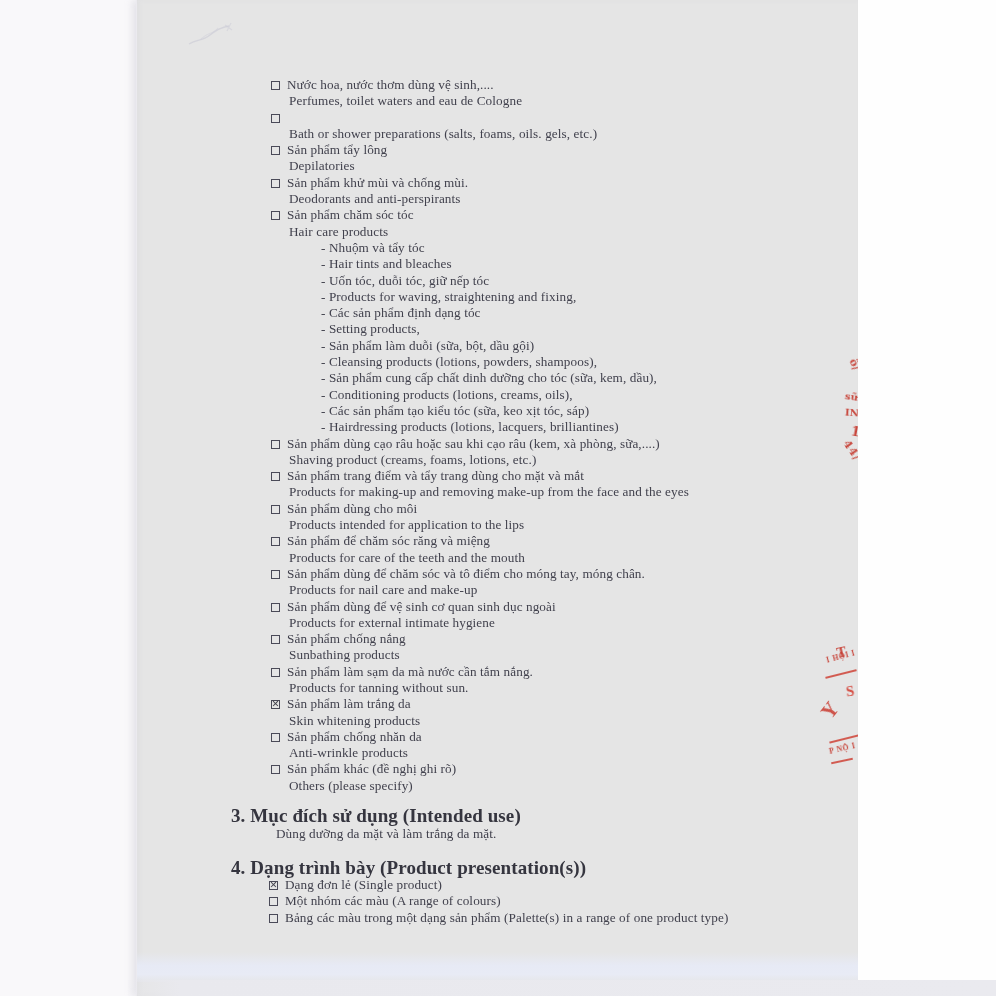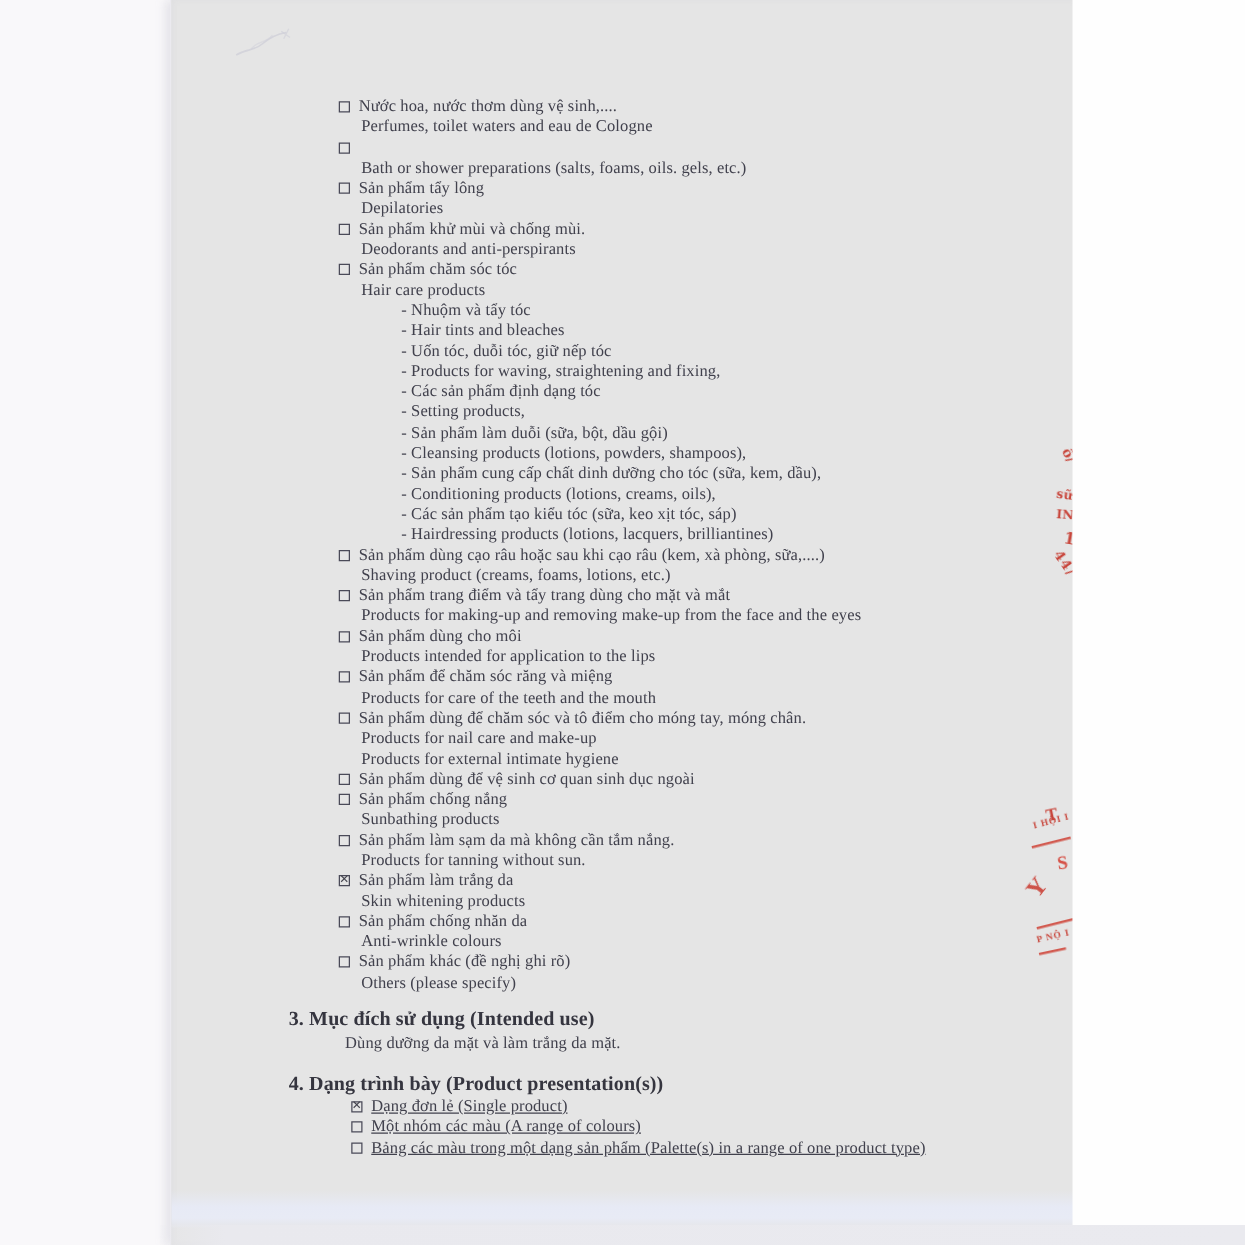--- a/index.html
+++ b/index.html
@@ -43,27 +43,27 @@
     display:inline-block;width:9px;height:9px;box-sizing:border-box;
     border:1.2px solid #4a4a58;margin-right:7px;position:relative;top:0px;
     vertical-align:-1px;background:transparent;
   }
   .cbx.checked::after{
     content:"✕";position:absolute;left:-1px;top:-2px;width:9px;height:9px;
     font-size:9.5px;line-height:10px;color:#45454f;text-align:center;
     font-family:"DejaVu Sans",sans-serif;
   }
   .sec-heading{
-    position:absolute;font-weight:bold;color:#35353f;font-size:16px;white-space:nowrap;
+    position:absolute;font-weight:bold;color:#35353f;font-size:19px;white-space:nowrap;
     line-height:16.3px;
   }
   .sec3-heading{left:94px;top:808px;}
   .sec3-body{position:absolute;left:139px;top:826px;line-height:16.3px;white-space:nowrap;}
   .sec4-heading{left:94px;top:860px;}
-  .sec4-options{position:absolute;left:144px;top:877px;text-decoration:underline;}
+  .sec4-options{position:absolute;left:132px;top:877px;}
 
   
   .stamp{position:absolute;color:#c63a2f;font-weight:bold;filter:blur(0.35px);opacity:0.92;}
   .edge-frag{font-size:9px;font-family:"DejaVu Serif",serif;}
   .ef0{left:712px;top:358px;transform:rotate(62deg);font-size:11px;}
   .ef1{left:708px;top:391px;transform:rotate(8deg);font-size:10px;}
   .ef2{left:708px;top:407px;transform:rotate(4deg);font-size:10px;}
   .ef3{left:714px;top:424px;transform:rotate(10deg);font-size:13px;}
   .ef4{left:704px;top:444px;transform:rotate(55deg);font-size:11px;letter-spacing:1px;}
   .lower-header{
@@ -128,30 +128,30 @@
         <div class="line vi-line"><span class="cbx"></span><span class="txt">Sản phẩm dùng cạo râu hoặc sau khi cạo râu (kem, xà phòng, sữa,....)</span></div>
         <div class="line en-line">Shaving product (creams, foams, lotions, etc.)</div>
         <div class="line vi-line"><span class="cbx"></span><span class="txt">Sản phẩm trang điểm và tẩy trang dùng cho mặt và mắt</span></div>
         <div class="line en-line">Products for making-up and removing make-up from the face and the eyes</div>
         <div class="line vi-line"><span class="cbx"></span><span class="txt">Sản phẩm dùng cho môi</span></div>
         <div class="line en-line">Products intended for application to the lips</div>
         <div class="line vi-line"><span class="cbx"></span><span class="txt">Sản phẩm để chăm sóc răng và miệng</span></div>
         <div class="line en-line">Products for care of the teeth and the mouth</div>
         <div class="line vi-line"><span class="cbx"></span><span class="txt">Sản phẩm dùng để chăm sóc và tô điểm cho móng tay, móng chân.</span></div>
         <div class="line en-line">Products for nail care and make-up</div>
+        <div class="line vi-line"><span class="cbx"></span><span class="txt">Sản phẩm dùng để vệ sinh cơ quan sinh dục ngoài</span></div>
         <div class="line en-line">Products for external intimate hygiene</div>
-        <div class="line vi-line"><span class="cbx"></span><span class="txt">Sản phẩm dùng để vệ sinh cơ quan sinh dục ngoài</span></div>
         <div class="line vi-line"><span class="cbx"></span><span class="txt">Sản phẩm chống nắng</span></div>
         <div class="line en-line">Sunbathing products</div>
-        <div class="line vi-line"><span class="cbx"></span><span class="txt">Sản phẩm làm sạm da mà không cần tắm nắng.</span></div>
+        <div class="line vi-line"><span class="cbx"></span><span class="txt">Sản phẩm làm sạm da mà nước cần tắm nắng.</span></div>
         <div class="line en-line">Products for tanning without sun.</div>
         <div class="line vi-line"><span class="cbx checked"></span><span class="txt">Sản phẩm làm trắng da</span></div>
         <div class="line en-line">Skin whitening products</div>
         <div class="line vi-line"><span class="cbx"></span><span class="txt">Sản phẩm chống nhăn da</span></div>
-        <div class="line en-line">Anti-wrinkle colours</div>
+        <div class="line en-line">Anti-wrinkle products</div>
         <div class="line vi-line"><span class="cbx"></span><span class="txt">Sản phẩm khác (đề nghị ghi rõ)</span></div>
         <div class="line en-line">Others (please specify)</div>
       </div>
 
     <div class="sec-heading sec3-heading">3. Mục đích sử dụng (Intended use)</div>
     <div class="sec3-body doc-text">Dùng dưỡng da mặt và làm trắng da mặt.</div>
 
     <div class="sec-heading sec4-heading">4. Dạng trình bày (Product presentation(s))</div>
     <div class="sec4-options">
         <div class="line opt-line"><span class="cbx checked"></span><span class="txt">Dạng đơn lẻ (Single product)</span></div>

